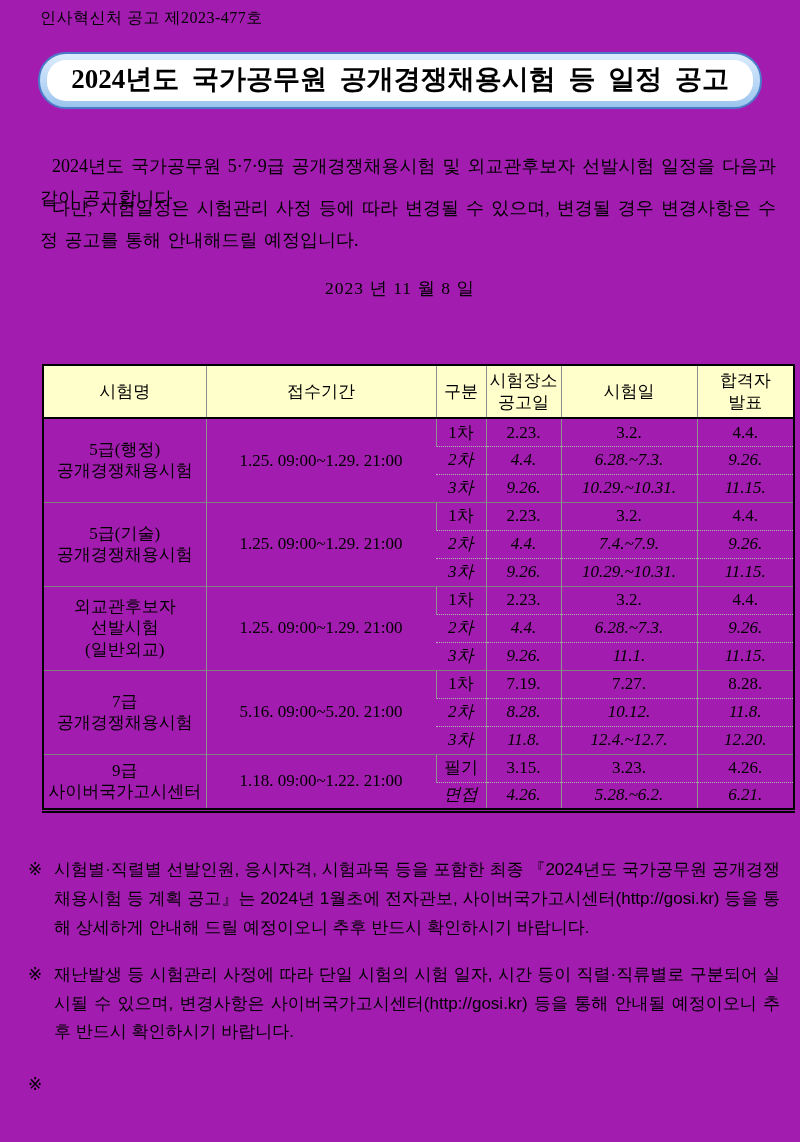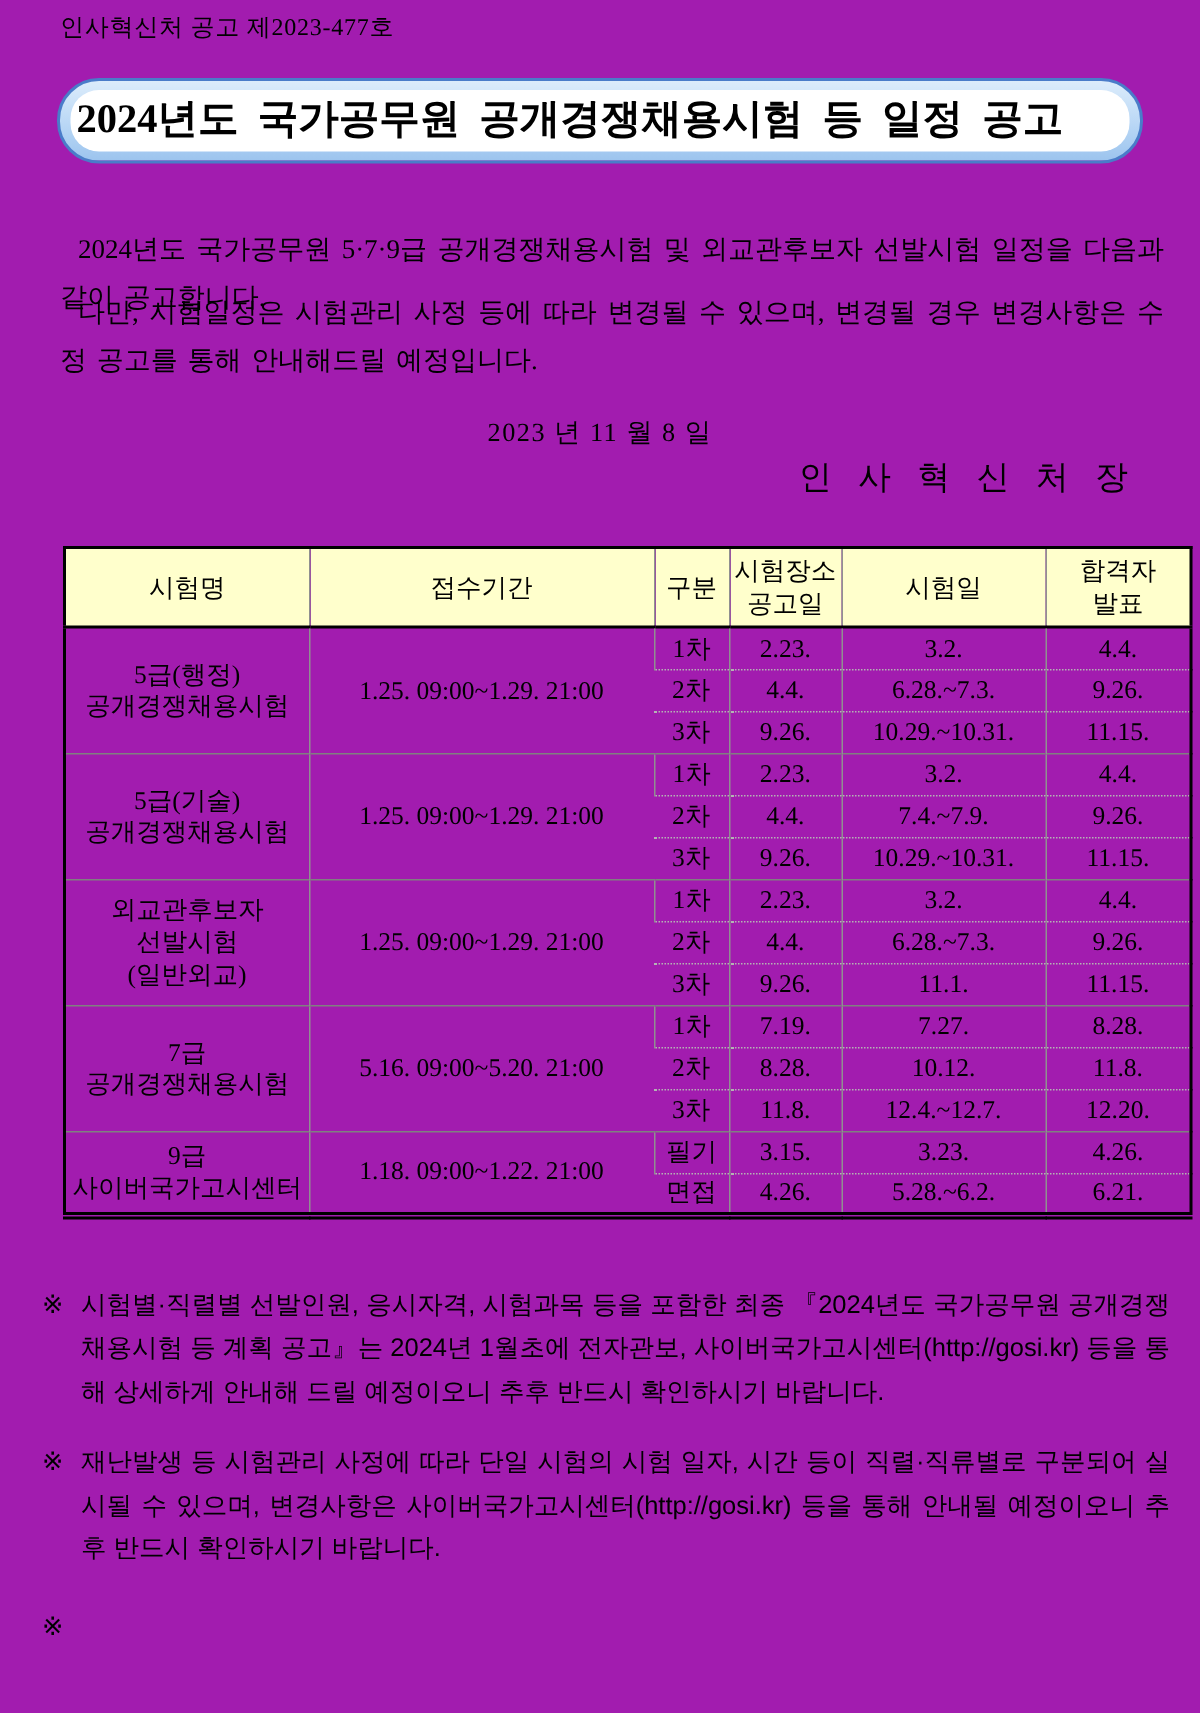--- a/index.html
+++ b/index.html
@@ -19,20 +19,21 @@
   .title-box {
     position:absolute; left:38px; top:52px; width:724px;
     border:2px solid #4a7cc9;
     border-radius:28px;
     background:linear-gradient(180deg,#dcecfb 0%,#bcd9f6 50%,#9cc4ee 100%);
     padding:6px 7px;
   }
   .title-inner {
     background:#ffffff;
     border-radius:19px;
+    text-align:center;
     font-size:27px; font-weight:bold;
     word-spacing:6px;
     padding:2px 4px 4px 4px;
     line-height:1.3;
   }
   .body-para {
     position:absolute; left:40px; width:736px;
     font-size:18px; line-height:1.78;
     text-align:justify; text-indent:12px;
     word-spacing:2px;
@@ -64,21 +65,21 @@
   table.schedule th {
     background:#ffffcc;
     font-weight:normal;
     height:53px;
     border-bottom:2px solid #000;
     white-space:pre-line; line-height:1.25;
   }
   table.schedule td { height:28px; line-height:1.25; }
   td.name-cell { white-space:pre-line; line-height:1.45; }
   tr.grp td { border-top:1px solid #808080; }
-  tr.sub td { border-top:1px dotted #b4b4b4; }
+  tr.sub td { border-top:1px dotted #b4b4b4;font-style:italic; }
   .notes {
     position:absolute; left:28px; width:752px; top:856px;
     font-family:"Liberation Sans","DejaVu Sans",sans-serif;
     font-size:17px; line-height:1.7; color:#000;
   }
   .note {
     position:relative;
     padding-left:26px;
     text-align:justify;
   }
@@ -94,21 +95,20 @@
   <div class="doc-number">인사혁신처 공고 제2023-477호</div>
 
   <div class="title-box">
     <div class="title-inner">2024년도 국가공무원  공개경쟁채용시험  등  일정  공고</div>
   </div>
 
   <div class="body-para para1">2024년도 국가공무원 5·7·9급 공개경쟁채용시험 및 외교관후보자 선발시험 일정을 다음과 같이 공고합니다.</div>
   <div class="body-para para2">다만, 시험일정은 시험관리 사정 등에 따라 변경될 수 있으며, 변경될 경우 변경사항은 수정 공고를 통해 안내해드릴 예정입니다.</div>
 
   <div class="date-line">2023 년 11 월 8 일</div>
-  <div class="signer-line">인 사 혁 신 처 장</div>
 
   <table class="schedule">
     <colgroup>
       <col style="width:163px">
         <col style="width:230px">
         <col style="width:50px">
       <col style="width:75px">
         <col style="width:136px">
         <col style="width:97px">
     </colgroup>

